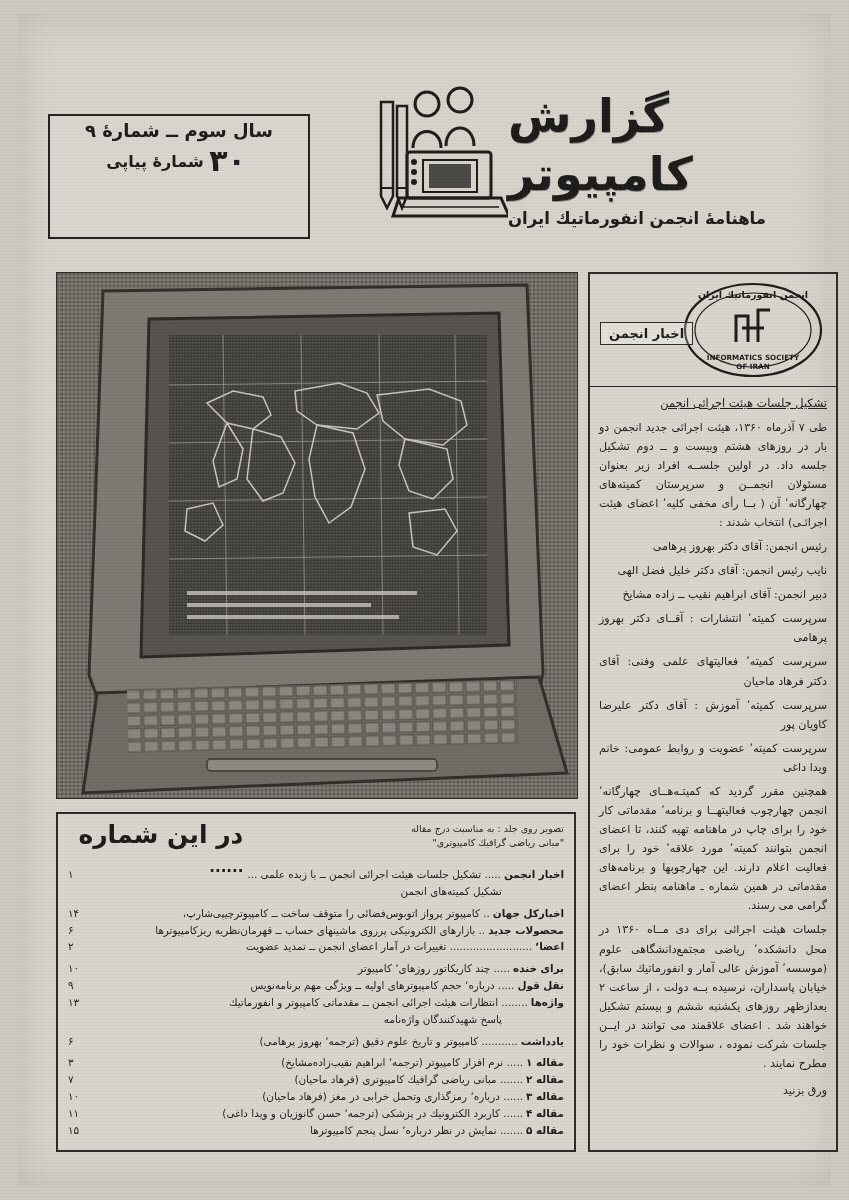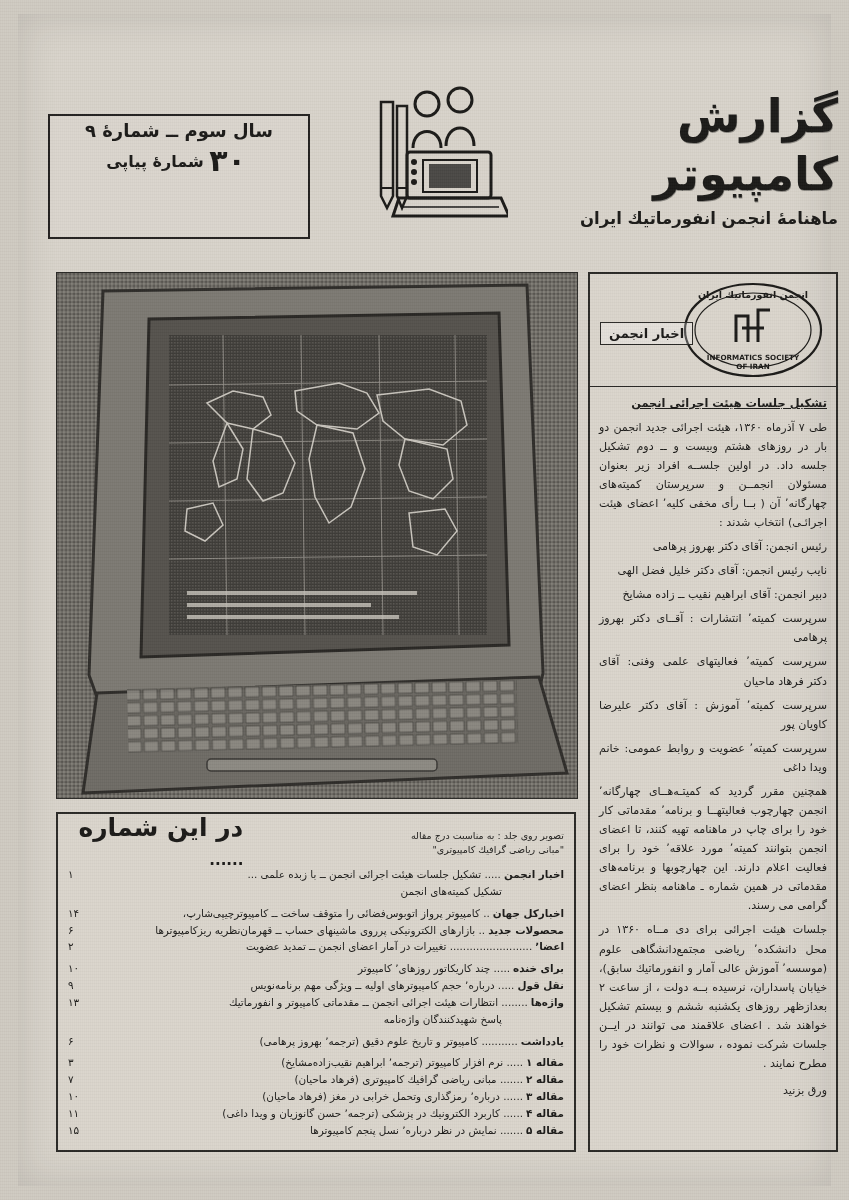--- a/index.html
+++ b/index.html
@@ -46,21 +46,21 @@
     left: 30px;
     top: 52px;
     width: 790px;
     height: 185px;
   }
   .mast-title {
     position: absolute;
     right: 0px;
     top: 22px;
     width: 330px;
-    text-align: right;
+    text-align: left;
     direction: rtl;
   }
   .mast-title .big {
     font-family: "DejaVu Sans", sans-serif;
     font-size: 46px;
     font-weight: bold;
     letter-spacing: -1px;
     color: #1b1a18;
     line-height: 1.25;
     text-shadow: 0.5px 0.5px 0 rgba(0,0,0,0.35);
@@ -180,21 +180,21 @@
   }
   .news-body {
     padding: 7px 9px 6px 9px;
     font-size: 11.1px;
     line-height: 1.72;
     color: #1c1b19;
     text-align: justify;
   }
   .news-body p { margin: 0 0 5px 0; }
   .news-title {
-    font-weight: bold;
+    font-weight: normal;
     font-size: 11.4px;
     margin-bottom: 4px;
     text-decoration: underline;
   }
   .news-end {
     margin-top: 9px;
     font-size: 11px;
   }
 
   
@@ -207,21 +207,21 @@
     border: 2px solid #2b2a27;
     box-sizing: border-box;
     direction: rtl;
     background: rgba(255,255,255,0.05);
     padding: 6px 10px 4px 10px;
   }
   .contents-head {
     display: flex;
     flex-direction: row-reverse;
     justify-content: space-between;
-    align-items: center;
+    align-items: flex-start;
     border-bottom: 0px;
     height: 44px;
     gap: 16px;
   }
   .contents-title {
     font-size: 25px;
     font-weight: bold;
     color: #1b1a18;
     letter-spacing: -1px;
     margin-right: 140px;

